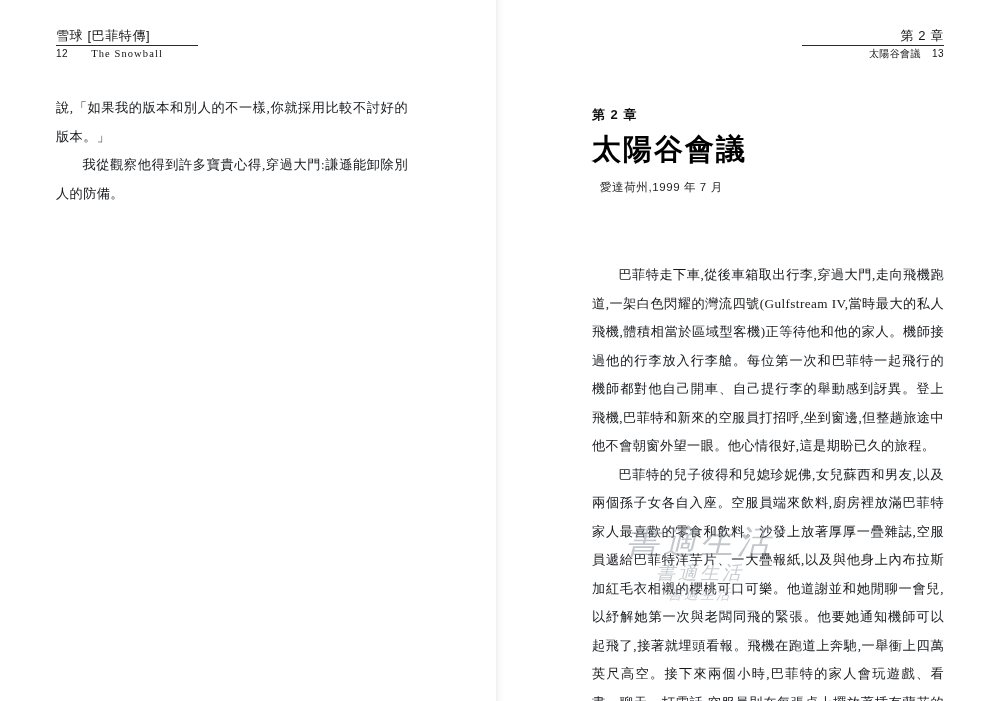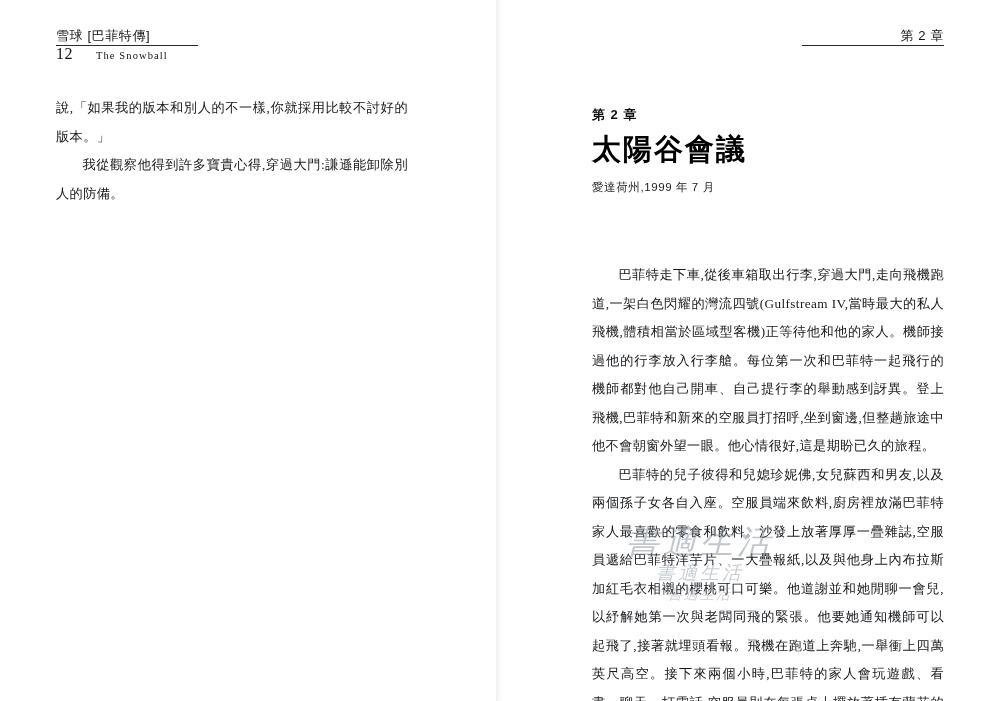--- a/index.html
+++ b/index.html
@@ -64,22 +64,22 @@
   }
   .rule-left {
     width: 142px;
     margin-left: 0;
   }
   .rule-right {
     width: 142px;
     margin-left: auto;
   }
   .folio {
-    font-family: Liberation Serif, serif;
-    font-size: 16px;
+    font-family: Liberation Sans, sans-serif;
+    font-size: 10px;
   }
   .rh-title-serif {
     font-family: "Liberation Serif", serif;
     font-size: 10.5px;
     letter-spacing: 1.1px;
   }
 
   
   .body-col {
     margin-top: 26px;
@@ -114,21 +114,21 @@
     letter-spacing: 2px;
     color: #000;
     margin: 0 0 12px 0;
     line-height: 38px;
   }
   .chap-sub {
     font-family: "Liberation Sans", "DejaVu Sans", sans-serif;
     font-size: 11.5px;
     letter-spacing: 0.6px;
     color: #1c1c1c;
-    margin: 0;
+    margin: 8px;
   }
   .chap-body {
     margin-top: 66px;
   }
 
   
   .gutter {
     position: absolute;
     top: 0;
     left: 496px;
@@ -195,20 +195,24 @@
         <p class="para">說,「如果我的版本和別人的不一樣,你就採用比較不討好的版本。」</p>
         <p class="para indent">我從觀察他得到許多寶貴心得,穿過大門:謙遜能卸除別人的防備。</p>
       </div>
     </div>
 
     <div class="leaf leaf-right">
 
       <div class="runhead runhead-right">
         <div class="rh-line1">第 2 章</div>
         <div class="rh-sep rule-right"></div>
+        <div class="rh-line2">
+          <span>太陽谷會議</span>
+          <span class="folio" style="margin-left:8px;">13</span>
+        </div>
       </div>
 
       <div class="body-col right-col">
         <div class="chap-num">第 2 章</div>
         <h1 class="chap-title">太陽谷會議</h1>
         <div class="chap-sub">愛達荷州,1999 年 7 月</div>
 
         <div class="chap-body">
           <p class="para indent">巴菲特走下車,從後車箱取出行李,穿過大門,走向飛機跑道,一架白色閃耀的灣流四號(Gulfstream IV,當時最大的私人飛機,體積相當於區域型客機)正等待他和他的家人。機師接過他的行李放入行李艙。每位第一次和巴菲特一起飛行的機師都對他自己開車、自己提行李的舉動感到訝異。登上飛機,巴菲特和新來的空服員打招呼,坐到窗邊,但整趟旅途中他不會朝窗外望一眼。他心情很好,這是期盼已久的旅程。</p>
           <p class="para indent">巴菲特的兒子彼得和兒媳珍妮佛,女兒蘇西和男友,以及兩個孫子女各自入座。空服員端來飲料,廚房裡放滿巴菲特家人最喜歡的零食和飲料。沙發上放著厚厚一疊雜誌,空服員遞給巴菲特洋芋片、一大疊報紙,以及與他身上內布拉斯加紅毛衣相襯的櫻桃可口可樂。他道謝並和她閒聊一會兒,以紓解她第一次與老闆同飛的緊張。他要她通知機師可以起飛了,接著就埋頭看報。飛機在跑道上奔馳,一舉衝上四萬英尺高空。接下來兩個小時,巴菲特的家人會玩遊戲、看書、聊天、打電話,空服員則在每張桌上擺放著插有蘭花的小花瓶,然後回廚房準備午餐。巴菲特坐定後動也不動地看報,彷彿是獨自待在家中書房。</p>

